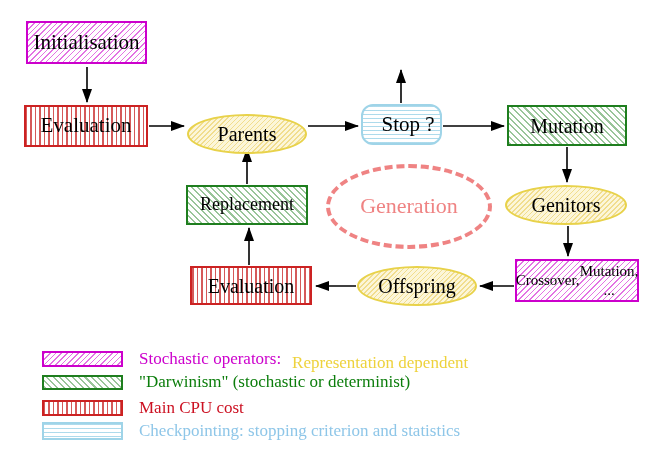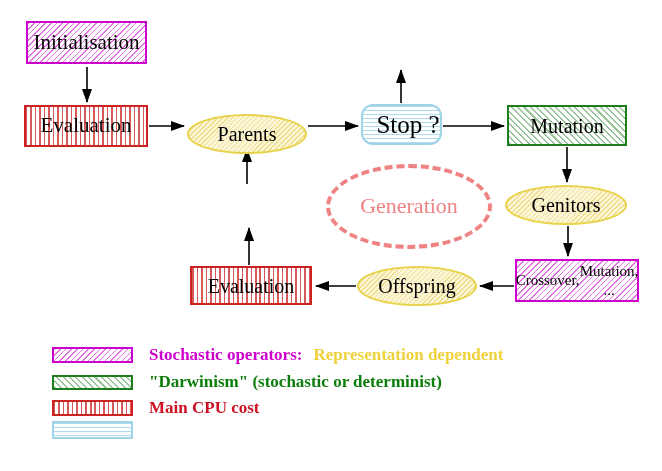--- a/index.html
+++ b/index.html
@@ -32,26 +32,26 @@
   .ellipse-yellow{
     border:2px solid var(--yellow-border);border-radius:50%;
     background:repeating-linear-gradient(135deg, #f1dd8e 0 1px, #fcf6d9 1px 3.5px);
   }
   .rounded{border-radius:12px;}
   .generation{
     border:4px dashed var(--coral);border-radius:50%;
     color:var(--coral);font-size:22px;background:transparent;
   }
   .legend-row{
-    position:absolute;z-index:2;left:20px;display:flex;align-items:center;
-    font-weight:bold;font-size:17px;white-space:nowrap;padding-left:32px;
+    position:absolute;z-index:2;left:10px;display:flex;align-items:center;
+    font-weight:normal;font-size:17px;white-space:nowrap;padding-left:32px;
   }
   .swatch{width:81px;height:16px;box-sizing:border-box;margin-right:16px;flex:0 0 auto;}
   .lg-magenta{color:var(--magenta);}
-  .lg-yellow{color:var(--yellow-text);margin-left:11px;}
+  .lg-yellow{color:var(--yellow-text);margin-left:11px;margin-top:8px;}
   .lg-green{color:var(--green-text);}
   .lg-red{color:var(--red-text);}
   .lg-cyan{color:var(--cyan-text);}
   .two-line{font-size:15px;line-height:1.25;}
 </style>
 </head>
 <body>
 
 <div class="canvas">
 
@@ -74,24 +74,25 @@
       <line x1="247" y1="184" x2="247" y2="149" marker-end="url(#arrow)"></line>
     </svg>
 
   <div class="node hatch-magenta" style="left:26px;top:21px;width:121px;height:43px;font-size:21px;">Initialisation</div>
 
   <div class="node stripe-red" style="left:24px;top:105px;width:124px;height:42px;font-size:21px;">Evaluation</div>
 
   <div class="node ellipse-yellow" style="left:187px;top:114px;width:120px;height:40px;">Parents</div>
 
 
-  <div class="node stripe-cyan rounded" style="left:361px;top:104px;width:81px;height:41px;font-size:25px;padding-left:13px;">Stop ?</div>
+  <div class="node stripe-cyan rounded" style="left:361px;top:104px;width:81px;height:41px;font-size:21px;padding-left:13px;">Stop ?</div>
 
   <div class="node hatch-green" style="left:507px;top:105px;width:120px;height:41px;">Mutation</div>
 
+  <div class="node hatch-green" style="left:186px;top:185px;width:122px;height:40px;font-size:18px;">Replacement</div>
 
   <div class="node generation" style="left:326px;top:164px;width:166px;height:85px;">Generation</div>
 
   <div class="node ellipse-yellow" style="left:505px;top:185px;width:122px;height:40px;">Genitors</div>
 
   <div class="node stripe-red" style="left:190px;top:266px;width:122px;height:39px;font-size:20px;">Evaluation</div>
 
   <div class="node ellipse-yellow" style="left:357px;top:266px;width:120px;height:40px;">Offspring</div>
 
   <div class="node hatch-magenta two-line" style="left:515px;top:259px;width:124px;height:43px;">
@@ -110,15 +111,16 @@
     <span class="lg-green">"Darwinism" (stochastic or determinist)</span>
   </div>
 
   <div class="legend-row" style="top:398px;">
     <div class="swatch stripe-red"></div>
     <span class="lg-red">Main CPU cost</span>
   </div>
 
   <div class="legend-row" style="top:421px;">
     <div class="swatch stripe-cyan" style="height:18px;"></div>
+    <span class="lg-cyan">Checkpointing: stopping criterion and statistics</span>
   </div>
 
 </div>
 
 </body></html>

